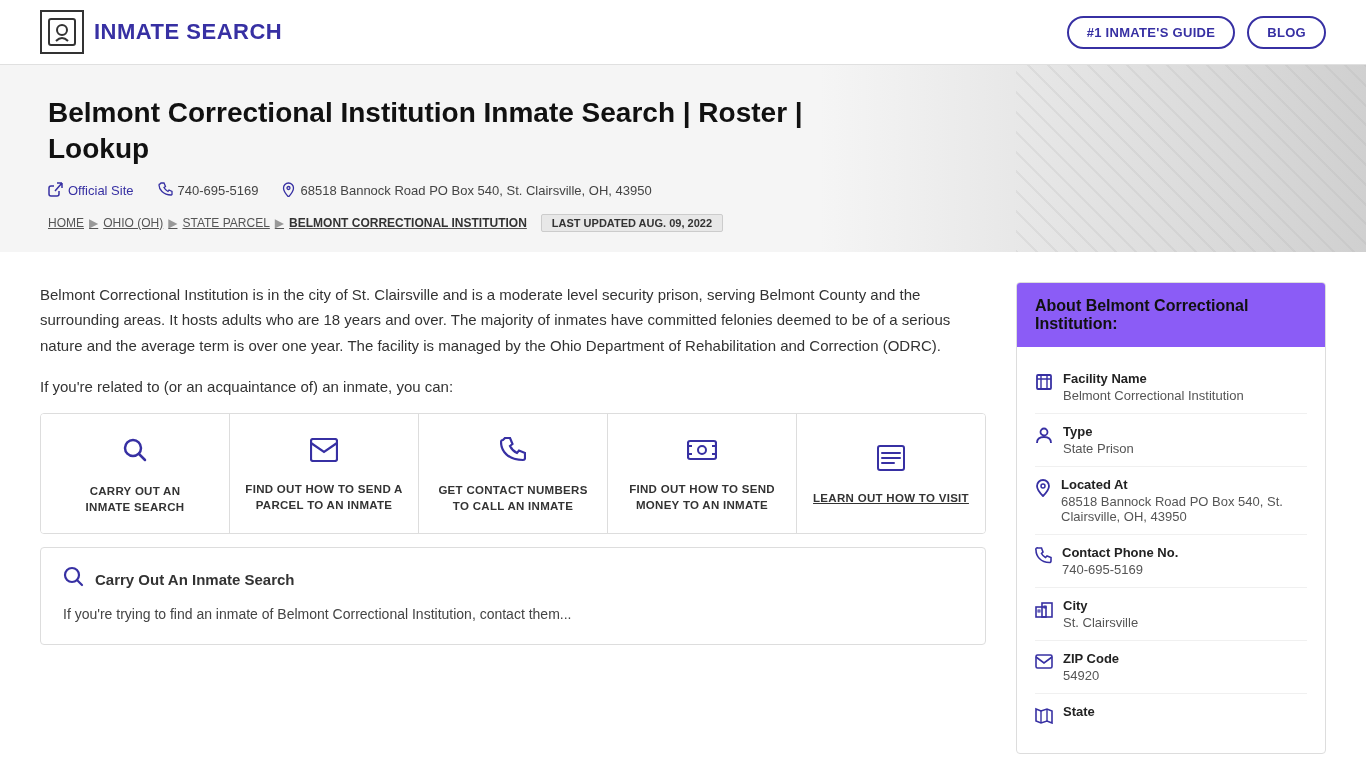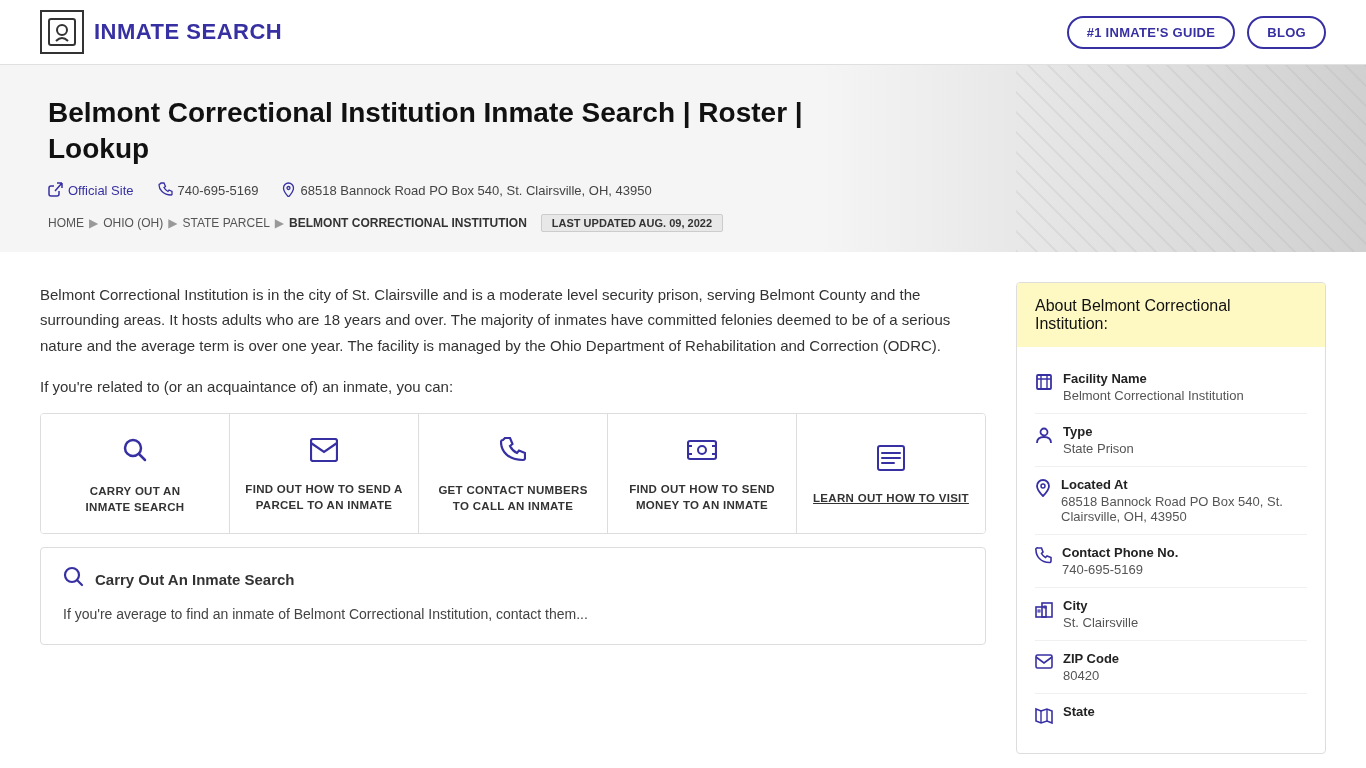--- a/index.html
+++ b/index.html
@@ -101,20 +101,21 @@
       color: #3730a3;
       text-decoration: none;
     }
     .breadcrumb {
       display: flex;
       align-items: center;
       gap: 0;
       font-size: 12px;
       color: #555;
       flex-wrap: wrap;
+      text-decoration: underline;
     }
     .breadcrumb span { color: #333; }
     .breadcrumb .sep {
       margin: 0 5px;
       color: #999;
     }
     .breadcrumb a {
       color: #555;
       text-decoration: none;
     }
@@ -229,24 +230,24 @@
     .right-sidebar {
       width: 310px;
       flex-shrink: 0;
     }
     .about-card {
       border: 1px solid #ddd;
       border-radius: 4px;
       overflow: hidden;
     }
     .about-card-header {
-      background: #fef9c3;
+      background: #8b5cf6;
       padding: 14px 18px;
       font-size: 16px;
-      font-weight: 400;
+      font-weight: 700;
       color: #111;
     }
     .about-card-body {
       padding: 14px 18px;
     }
     .about-row {
       display: flex;
       align-items: flex-start;
       gap: 10px;
       padding: 10px 0;
@@ -399,21 +400,21 @@
     <div class="section-box">
       <div class="section-box-title">
         <span class="sec-icon">
           <svg width="22" height="22" viewBox="0 0 22 22" fill="none">
             <circle cx="9" cy="9" r="7" stroke="#3730a3" stroke-width="2.2" fill="none"></circle>
             <path d="M14 14l5 5" stroke="#3730a3" stroke-width="2.2" stroke-linecap="round"></path>
           </svg>
         </span>
         <span>Carry Out An Inmate Search</span>
       </div>
-      <div class="section-body">If you're average to find an inmate of Belmont Correctional Institution, contact them...</div>
+      <div class="section-body">If you're trying to find an inmate of Belmont Correctional Institution, contact them...</div>
     </div>
 
   </div>
 
   <aside class="right-sidebar">
     <div class="about-card">
       <div class="about-card-header">About Belmont Correctional Institution:</div>
       <div class="about-card-body">
 
         <div class="about-row">
@@ -485,21 +486,21 @@
 
         <div class="about-row">
           <span class="about-row-icon">
             <svg width="18" height="15" viewBox="0 0 18 15" fill="none">
               <rect x="1" y="1" width="16" height="13" rx="1.5" stroke="#3730a3" stroke-width="1.6" fill="none"></rect>
               <path d="M1 3l8 6 8-6" stroke="#3730a3" stroke-width="1.6" fill="none"></path>
             </svg>
           </span>
           <div class="about-row-content">
             <div class="about-row-label">ZIP Code</div>
-            <div class="about-row-value">80420</div>
+            <div class="about-row-value">54920</div>
           </div>
         </div>
 
         <div class="about-row">
           <span class="about-row-icon">
             <svg width="18" height="18" viewBox="0 0 18 18" fill="none">
               <path d="M1 3l5 2 6-2 5 2v12l-5-2-6 2-5-2V3z" stroke="#3730a3" stroke-width="1.6" fill="none"></path>
               <path d="M6 5v12M12 3v12" stroke="#3730a3" stroke-width="1.4"></path>
             </svg>
           </span>

